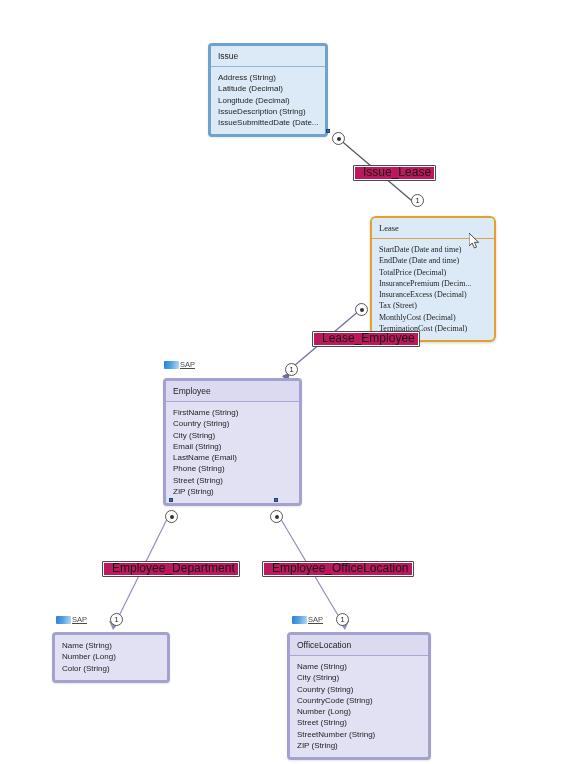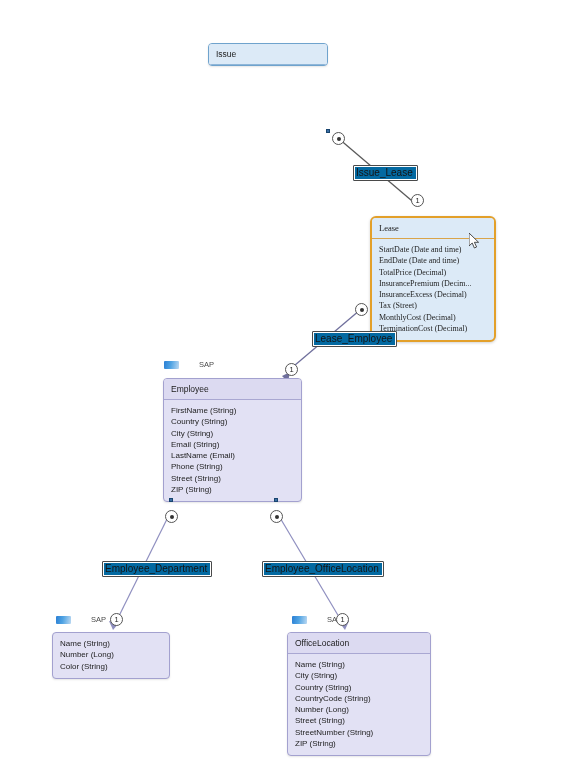--- a/index.html
+++ b/index.html
@@ -21,21 +21,21 @@
     width: 569px;
     height: 764px;
     pointer-events: none;
   }
 
   
   .entity {
     position: absolute;
     border-radius: 4px;
     box-sizing: border-box;
-    border: 1px solid #000000;
+    border: 3px solid #000000;
     background: #dceaf7;
     box-shadow: 0 1px 2px rgba(0,0,0,0.10);
     overflow: hidden;
   }
   .entity .ent-header {
     box-sizing: border-box;
     height: 21px;
     line-height: 20px;
     padding: 0 0 0 7px;
     font-size: 8.5px;
@@ -70,44 +70,45 @@
 
   
   .entity.lav { background: #e2e1f4; border-color: #a3a1cf; }
   .entity.lav .ent-header { background: #dcdaf1; border-bottom-color: #a9a7d2; }
 
   
   .sap-badge {
     position: absolute;
     display: flex;
     align-items: center;
-    gap: 20px;
+    gap: 1px;
     font-size: 7.5px;
     color: #4a4a4a;
     white-space: nowrap;
+    text-decoration: underline;
   }
   .sap-logo {
     width: 15px;
     height: 8px;
     border-radius: 1px;
     background: linear-gradient(100deg,#2b7fd4 0%, #4fa3e3 45%, #bcd9f2 100%);
     display: inline-block;
   }
 
   
   .rel-label {
     position: absolute;
     box-sizing: border-box;
-    background: #0369a1;
+    background: #be185d;
     border: 1px solid #4a4a4a;
     box-shadow: 0 0 0 1px #ffffff inset;
-    font-size: 10px;
+    font-size: 12px;
     line-height: 11px;
     color: #141414;
-    padding: 1px 4px 2px 2px;
+    padding: 1px 4px 2px 9px;
     white-space: nowrap;
     border-radius: 1px;
   }
 
   
   .marker {
     position: absolute;
     width: 13px;
     height: 13px;
     border-radius: 50%;
@@ -164,20 +165,27 @@
     <line x1="276" y1="511" x2="342" y2="622" stroke="#8f8fc0" stroke-width="1.2"></line>
 
     <polygon points="418,206 414,198 424,200" fill="#5a5a5a"></polygon>
     <polygon points="282,376 290,372 288,382" fill="#6f6f9c"></polygon>
     <polygon points="113,630 109,621 119,623" fill="#8f8fc0"></polygon>
     <polygon points="345,630 339,622 349,621" fill="#8f8fc0"></polygon>
   </svg>
 
   <div class="entity blue" id="ent-issue" style="left:208px; top:43px; width:120px;">
     <div class="ent-header">Issue</div>
+    <div class="ent-body">
+      <div class="attr">Address (String)</div>
+      <div class="attr">Latitude (Decimal)</div>
+      <div class="attr">Longitude (Decimal)</div>
+      <div class="attr">IssueDescription (String)</div>
+      <div class="attr">IssueSubmittedDate (Date...</div>
+    </div>
   </div>
   <div class="anchor" style="left:326px; top:129px;"></div>
 
   <div class="entity selected" id="ent-lease" style="left:370px; top:216px; width:126px;">
     <div class="ent-header">Lease</div>
     <div class="ent-body">
       <div class="attr">StartDate (Date and time)</div>
       <div class="attr">EndDate (Date and time)</div>
       <div class="attr">TotalPrice (Decimal)</div>
       <div class="attr">InsurancePremium (Decim...</div>

